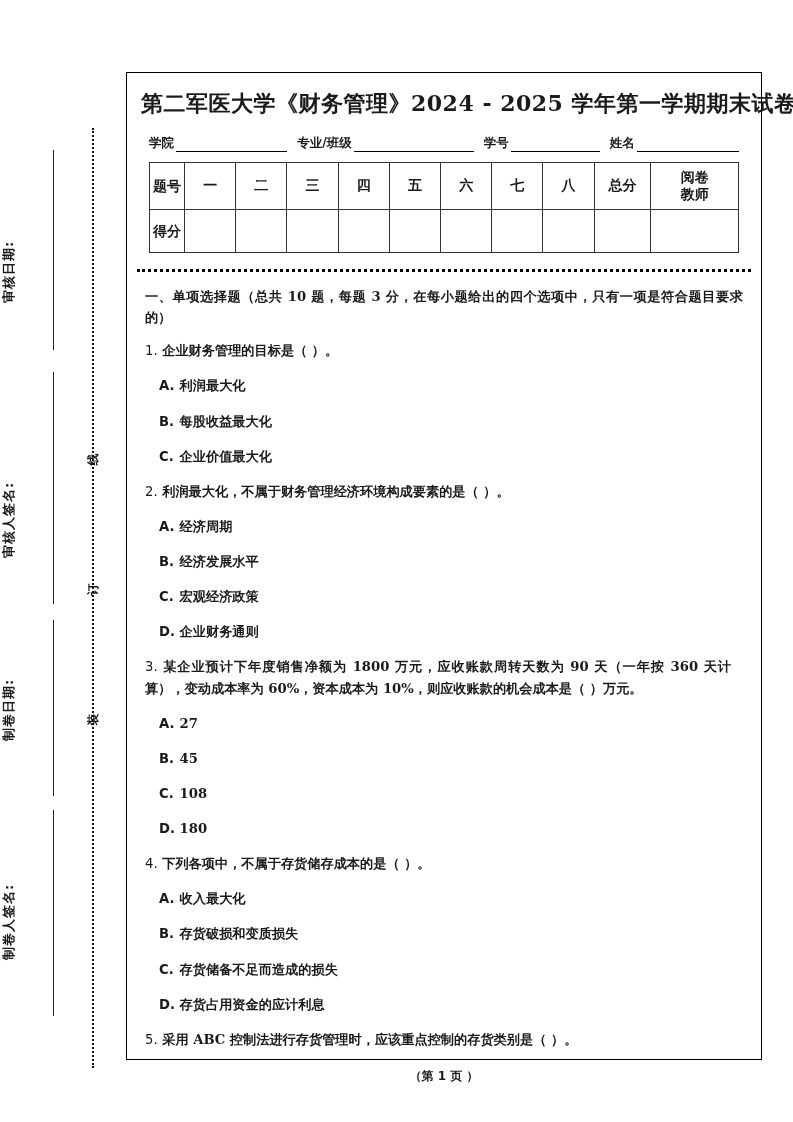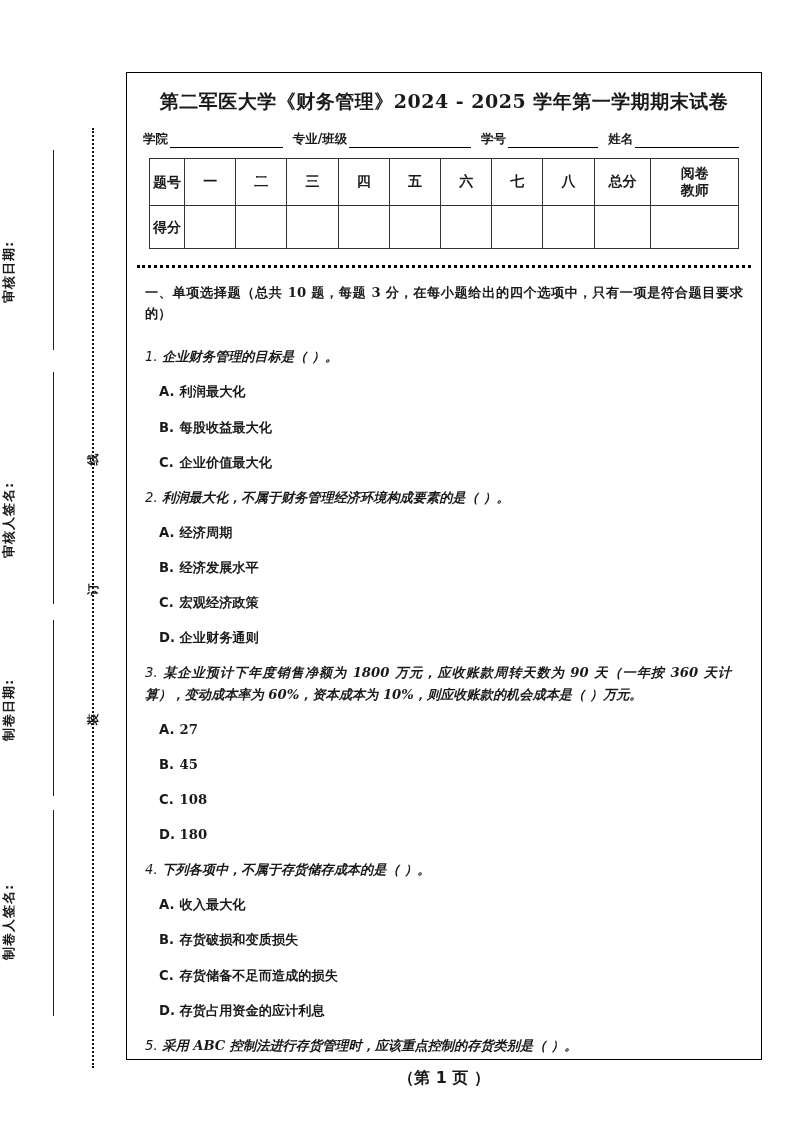--- a/index.html
+++ b/index.html
@@ -74,32 +74,32 @@
     top: 72px;
     width: 636px;
     height: 988px;
     border: 1.5px solid #000;
     box-sizing: border-box;
   }
 
   #exam-title {
     margin: 16px 14px 0 14px;
     text-align: center;
-    font-size: 19px;
+    font-size: 22px;
     font-weight: bold;
     font-family: "DejaVu Serif", "Liberation Serif", serif;
     letter-spacing: 0.5px;
     white-space: nowrap;
   }
 
   
   #student-info {
     display: flex;
     align-items: flex-end;
-    margin: 16px 22px 0 16px;
+    margin: 16px 22px 0 22px;
     font-size: 12.5px;
     font-weight: bold;
   }
   .info-label { white-space: nowrap; padding-right: 2px; }
   .info-blank {
     border-bottom: 1.2px solid #000;
     height: 14px;
   }
   .blank-xl { flex: 1.25; }
   .blank-lg { flex: 1.35; }
@@ -135,48 +135,47 @@
 
   
   #question-body {
     margin: 14px 18px 0 18px;
     font-size: 13.2px;
     line-height: 1.6;
     font-family: "DejaVu Serif", "Liberation Serif", serif;
   }
   .section-heading {
     font-weight: bold;
-    margin-bottom: 22px;
+    margin-bottom: 12px;
     text-align: justify;
   }
   .question-stem {
     margin: 0 12px 14px 0;
     text-align: justify;
     font-weight: bold;
-    font-style: italic;
   }
   .option-line {
     margin: 0 0 14px 14px;
     font-weight: bold;
   }
   .opt-letter {
     display: inline-block;
     min-width: 16px;
     font-family: "DejaVu Sans", "Liberation Sans", sans-serif;
   }
   .opt-num { font-family: "DejaVu Sans", "Liberation Sans", sans-serif; font-weight: normal; }
 
   
   #page-footer {
     position: absolute;
     left: 126px;
     top: 1068px;
     width: 636px;
     text-align: center;
-    font-size: 16px;
+    font-size: 12px;
     font-weight: bold;
     font-family: "DejaVu Sans", "Liberation Sans", sans-serif;
   }
 </style>
 </head>
 <body>
 
 <div id="binding-margin">
     <div class="margin-rule" style="top: 150px; height: 200px;"></div>
     <div class="margin-label" style="top: 372px;">审核日期:</div>

